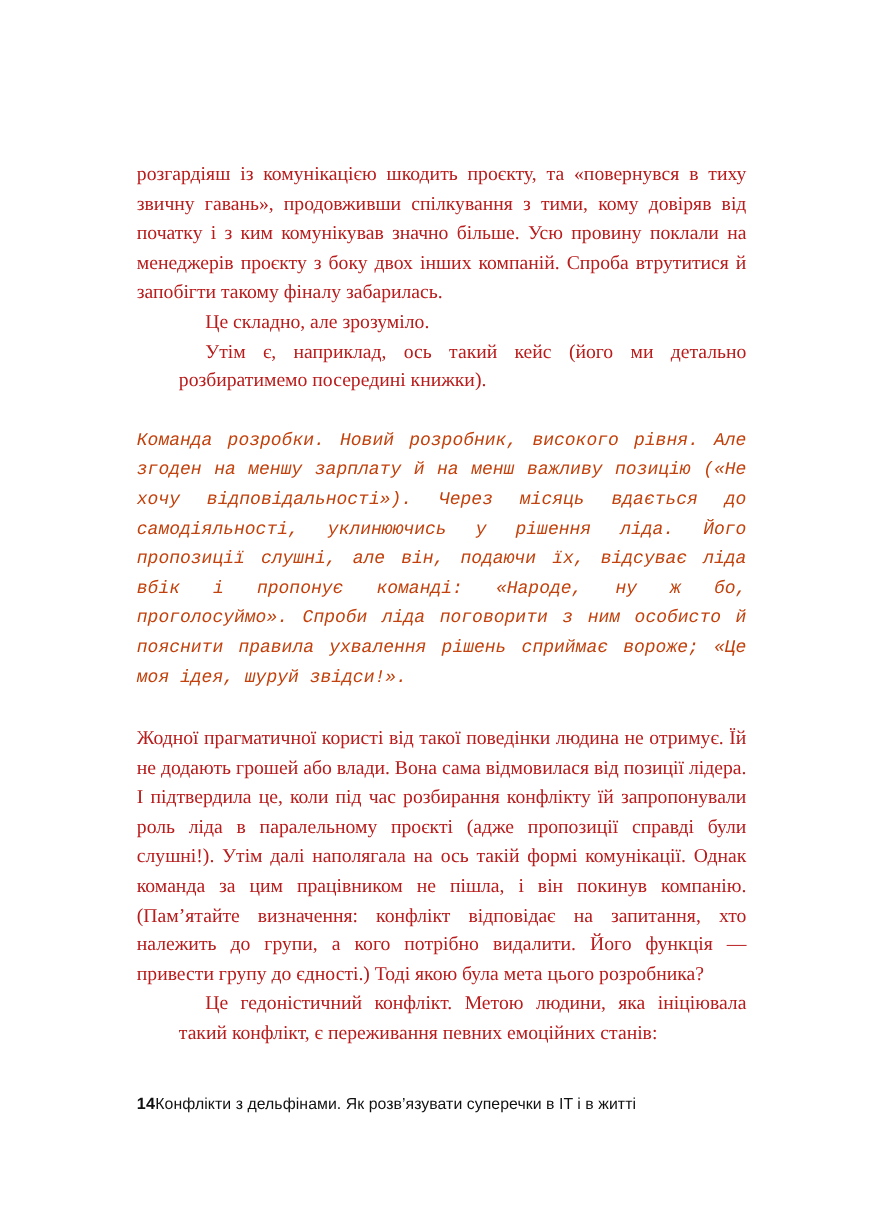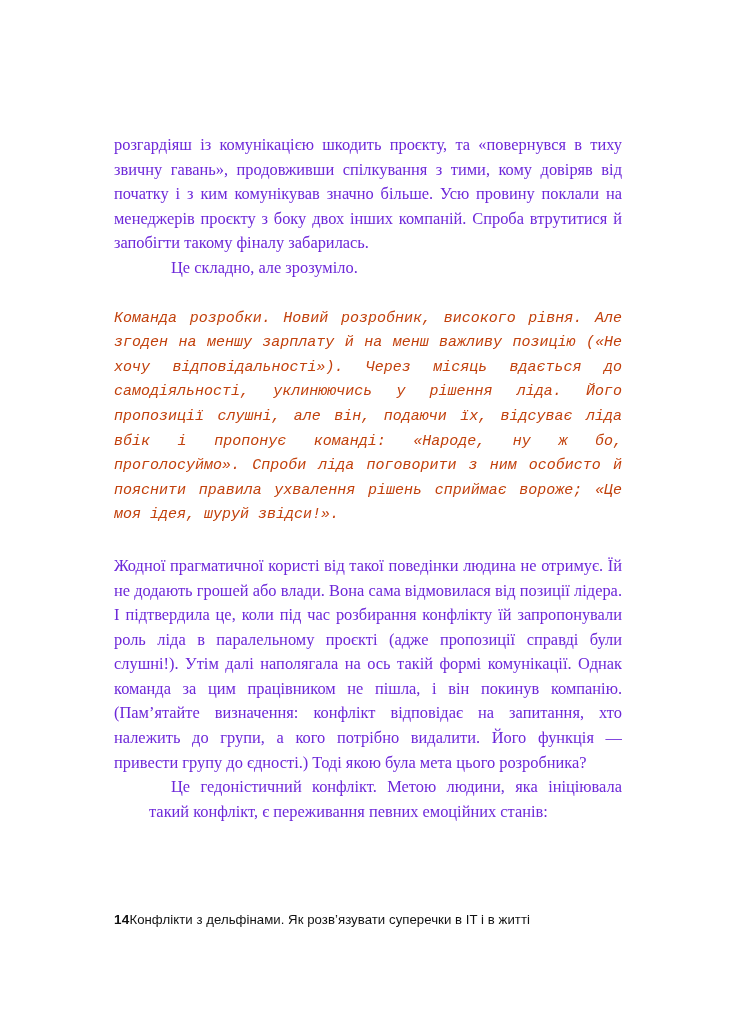--- a/index.html
+++ b/index.html
@@ -22,21 +22,21 @@
     position: absolute;
     left: 114px;
     top: 133px;
     width: 508px;
   }
 
   .body-par {
     font-family: "Liberation Serif", "DejaVu Serif", serif;
     font-size: 16.4px;
     line-height: 24.6px;
-    color: #6d28d9;
+    color: #b91c1c;
     text-align: justify;
     text-justify: inter-word;
     margin: 0;
     hyphens: manual;
     -webkit-hyphens: manual;
   }
 
   .body-par.indent {
     text-indent: 22px;
     margin-left: 35px;
@@ -89,20 +89,21 @@
 <body>
 
 <div class="page">
 
   <div class="text-column">
 
     <p class="body-par">розгардіяш із комунікацією шкодить проєкту, та «повернувся в тиху звичну гавань», продовживши спілкування з тими, кому довіряв від початку і з ким комунікував значно більше. Усю провину поклали на менеджерів проєкту з боку двох інших компаній. Спроба втрутитися й запобігти такому фіналу забарилась.</p>
 
     <p class="body-par indent">Це складно, але зрозуміло.</p>
 
+    <p class="body-par indent">Утім є, наприклад, ось такий кейс (його ми детально розбиратимемо посередині книжки).</p>
 
     <div class="gap-before-case"></div>
 
     <p class="case-block">Команда розробки. Новий розробник, високого рівня. Але згоден на меншу зарплату й на менш важливу позицію («Не хочу відповідальності»). Через місяць вдається до самодіяльності, уклинюючись у рішення ліда. Його пропозиції слушні, але він, подаючи їх, відсуває ліда вбік і пропонує команді: «Народе, ну ж бо, проголосуймо». Спроби ліда поговорити з ним особисто й пояснити правила ухвалення рішень сприймає вороже; «Це моя ідея, шуруй звідси!».</p>
 
     <div class="gap-after-case"></div>
 
     <p class="body-par">Жодної прагматичної користі від такої поведінки людина не отримує. Їй не додають грошей або влади. Вона сама відмовилася від позиції лідера. І підтвердила це, коли під час розбирання конфлікту їй запропонували роль ліда в паралельному проєкті (адже пропозиції справді були слушні!). Утім далі наполягала на ось такій формі комунікації. Однак команда за цим працівником не пішла, і він покинув компанію. (Пам’ятайте визначення: конфлікт відповідає на запитання, хто належить до групи, а кого потрібно видалити. Його функція — привести групу до єдності.) Тоді якою була мета цього розробника?</p>
 
     <p class="body-par indent">Це гедоністичний конфлікт. Метою людини, яка ініціювала такий конфлікт, є переживання певних емоційних станів:</p>

